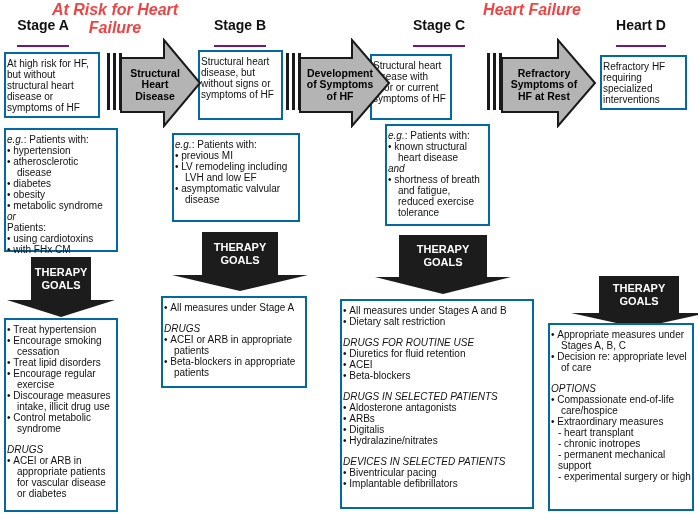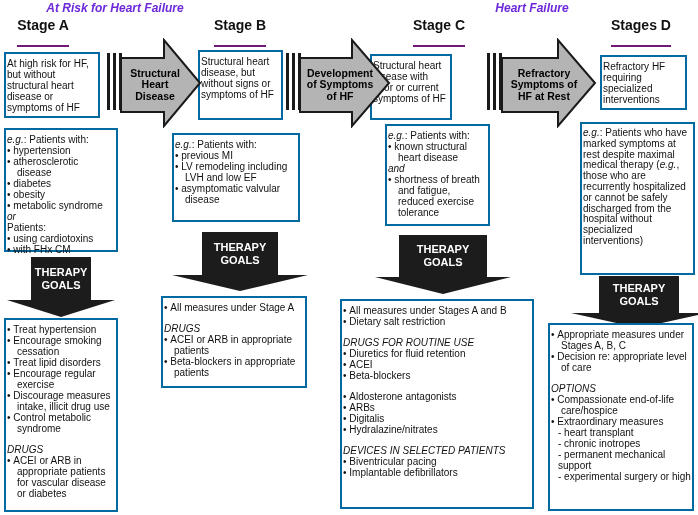--- a/index.html
+++ b/index.html
@@ -1,21 +1,21 @@
 <!DOCTYPE html>
 <html><head>
 <meta charset="utf-8">
 <style>
   html,body{margin:0;padding:0;background:#fff;}
   .canvas{
     position:relative;width:698px;height:515px;background:#ffffff;
     font-family:"Liberation Sans","DejaVu Sans",sans-serif;color:#111;overflow:hidden;
   }
   .abs{position:absolute;}
-  .group-hdr{font-size:12px;font-weight:bold;font-style:italic;text-align:center;color:#6d28d9;}
+  .group-hdr{font-size:16px;font-weight:bold;font-style:italic;text-align:center;color:#ef4444;}
   .stage-title{font-size:14px;font-weight:bold;text-align:center;}
   .stage-title span{display:inline-block;border-bottom:2px solid #701a75;padding-bottom:12px;}
   .box{
     background:#fff;border:2px solid #0369a1;box-sizing:border-box;
     padding:4px 1px;font-size:10px;line-height:11px;
   }
   .box.tight{line-height:10.8px;}
   .ln{margin:0;}
   .ln.bl{padding-left:10px;text-indent:-10px;}
   .ln.sub{padding-left:7px;}
@@ -42,21 +42,21 @@
 <body>
 
 <div class="canvas">
 
   <div class="abs group-hdr" style="left:25px;top:1px;width:180px;">At Risk for Heart Failure</div>
   <div class="abs group-hdr" style="left:442px;top:1px;width:180px;">Heart Failure</div>
 
   <div class="abs stage-title" style="left:3px;top:17px;width:80px;"><span>Stage A</span></div>
   <div class="abs stage-title" style="left:200px;top:17px;width:80px;"><span>Stage B</span></div>
   <div class="abs stage-title" style="left:399px;top:17px;width:80px;"><span>Stage C</span></div>
-  <div class="abs stage-title" style="left:601px;top:17px;width:80px;"><span>Stages D</span></div>
+  <div class="abs stage-title" style="left:601px;top:17px;width:80px;"><span>Heart D</span></div>
 
   <div class="abs box" style="left:4px;top:52px;width:96px;height:66px;">At high risk for HF, but without structural heart disease or symptoms of HF</div>
   <div class="abs box" style="left:198px;top:50px;width:85px;height:70px;">Structural heart disease, but without signs or symptoms of HF</div>
   <div class="abs box" style="left:370px;top:54px;width:82px;height:66px;">Structural heart disease with prior or current symptoms of HF</div>
   <div class="abs box" style="left:600px;top:55px;width:87px;height:55px;">Refractory HF requiring specialized interventions</div>
 
   <div class="abs bars" style="left:107px;top:53px;height:57px;">
       <div></div>
       <div></div>
       <div></div>
@@ -109,21 +109,20 @@
       <div class="ln bl"><span class="blt">•&nbsp;</span><span>previous MI</span></div>
       <div class="ln bl"><span class="blt">•&nbsp;</span><span>LV remodeling including LVH and low EF</span></div>
       <div class="ln bl"><span class="blt">•&nbsp;</span><span>asymptomatic valvular disease</span></div>
     </div>
   <div class="abs box" style="left:385px;top:124px;width:105px;height:102px;">
       <div class="ln"><i>e.g.</i><span>: Patients with:</span></div>
       <div class="ln bl"><span class="blt">•&nbsp;</span><span>known structural heart disease</span></div>
       <div class="ln"><span style="font-style: italic;">and</span></div>
       <div class="ln bl"><span class="blt">•&nbsp;</span><span>shortness of breath and fatigue, reduced exercise tolerance</span></div>
     </div>
-  <div class="abs box tight" style="left:580px;top:122px;width:115px;height:153px;"><i>e.g.</i><span>: Patients who have marked symptoms at rest despite maximal medical therapy (</span><i>e.g.</i><span>, those who are recurrently hospitalized or cannot be safely discharged from the hospital without specialized interventions)</span></div>
 
   <div class="abs tg-rect" style="left:31px;top:257px;width:60px;height:43px;">THERAPY GOALS</div>
   <div class="abs tg-tri" style="left:7px;top:300px;border-left:54px solid transparent;border-right:54px solid transparent;border-top:17px solid #1c1c1c;"></div>
 
   <div class="abs tg-rect" style="left:202px;top:232px;width:76px;height:43px;">THERAPY GOALS</div>
   <div class="abs tg-tri" style="left:172px;top:275px;border-left:68px solid transparent;border-right:68px solid transparent;border-top:16px solid #1c1c1c;"></div>
 
   <div class="abs tg-rect" style="left:399px;top:235px;width:88px;height:42px;">THERAPY GOALS</div>
   <div class="abs tg-tri" style="left:375px;top:277px;border-left:68px solid transparent;border-right:68px solid transparent;border-top:17px solid #1c1c1c;"></div>
 
@@ -150,20 +149,21 @@
     </div>
   <div class="abs box" style="left:340px;top:299px;width:194px;height:210px;">
       <div class="ln bl"><span class="blt">•&nbsp;</span><span>All measures under Stages A and B</span></div>
       <div class="ln bl"><span class="blt">•&nbsp;</span><span>Dietary salt restriction</span></div>
       <div class="gap"></div>
       <div class="ln"><span style="font-style: italic;">DRUGS FOR ROUTINE USE</span></div>
       <div class="ln bl"><span class="blt">•&nbsp;</span><span>Diuretics for fluid retention</span></div>
       <div class="ln bl"><span class="blt">•&nbsp;</span><span>ACEI</span></div>
       <div class="ln bl"><span class="blt">•&nbsp;</span><span>Beta-blockers</span></div>
       <div class="gap"></div>
+      <div class="ln"><span style="font-style: italic;">DRUGS IN SELECTED PATIENTS</span></div>
       <div class="ln bl"><span class="blt">•&nbsp;</span><span>Aldosterone antagonists</span></div>
       <div class="ln bl"><span class="blt">•&nbsp;</span><span>ARBs</span></div>
       <div class="ln bl"><span class="blt">•&nbsp;</span><span>Digitalis</span></div>
       <div class="ln bl"><span class="blt">•&nbsp;</span><span>Hydralazine/nitrates</span></div>
       <div class="gap"></div>
       <div class="ln"><span style="font-style: italic;">DEVICES IN SELECTED PATIENTS</span></div>
       <div class="ln bl"><span class="blt">•&nbsp;</span><span>Biventricular pacing</span></div>
       <div class="ln bl"><span class="blt">•&nbsp;</span><span>Implantable defibrillators</span></div>
     </div>
   <div class="abs box" style="left:548px;top:323px;width:146px;height:188px;">

